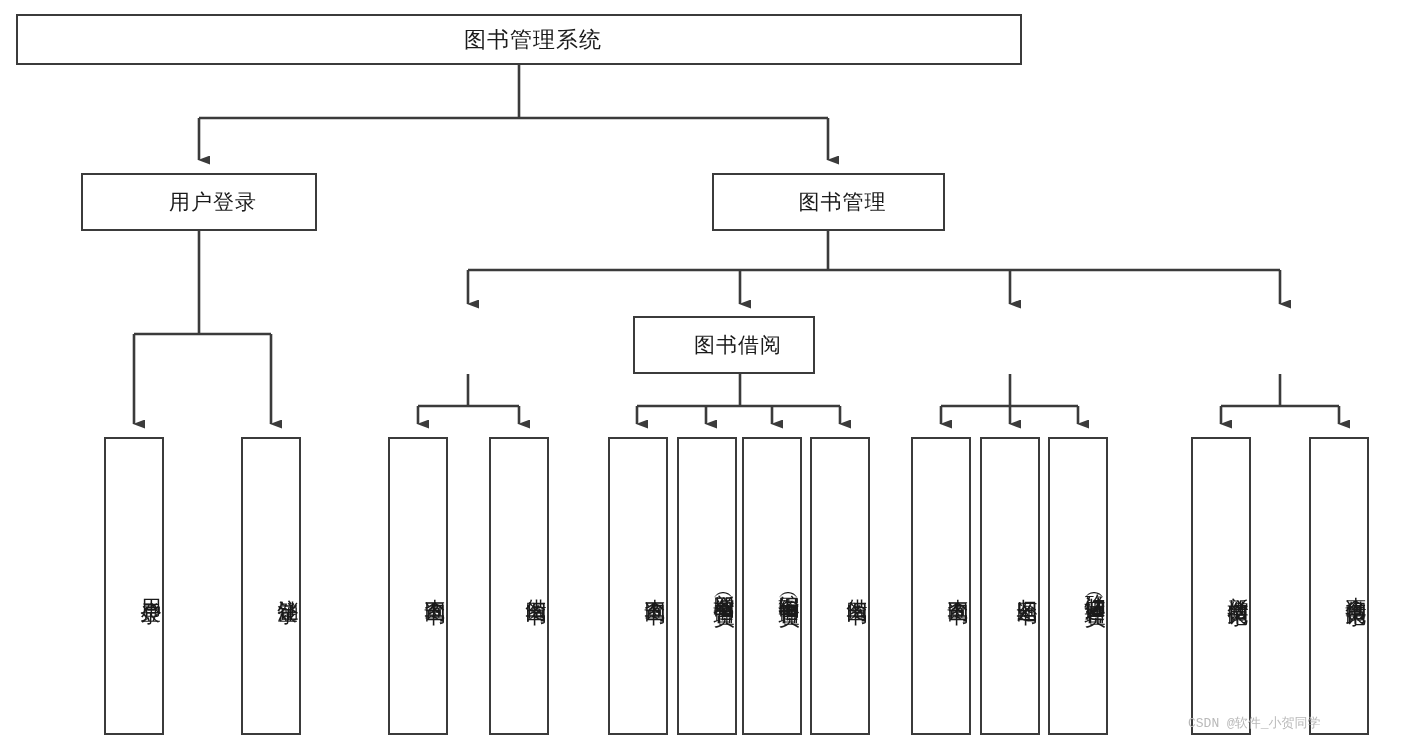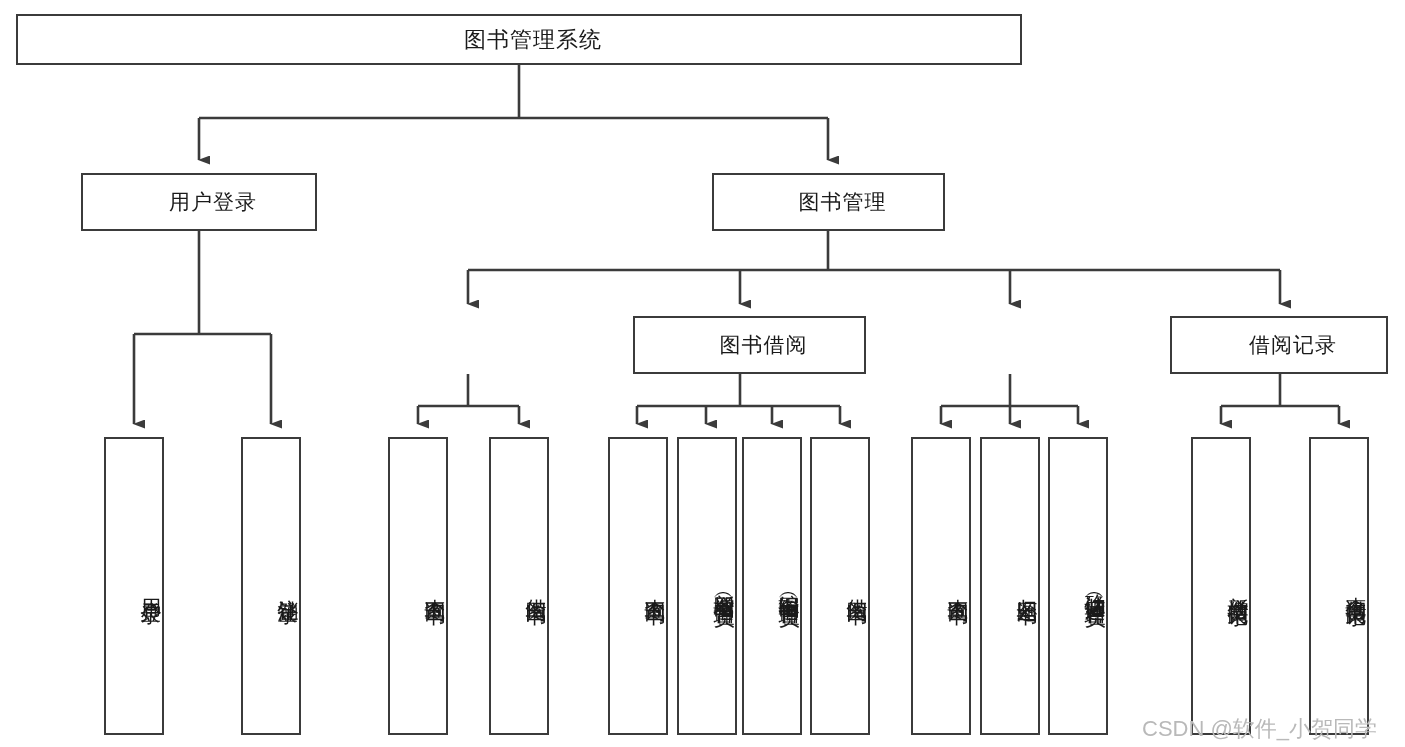--- a/index.html
+++ b/index.html
@@ -38,25 +38,25 @@
     align-items:flex-start;
     justify-content:center;
   }
   .node.vert .vtxt{
     writing-mode:vertical-rl;
     text-orientation:upright;
     white-space:nowrap;
   }
   .watermark{
     position:absolute;
-    left:1142px;top:714px;
-    font-size:22px;
+    left:1188px;top:714px;
+    font-size:13px;
     color:#b9b9b9;
     white-space:nowrap;
-    font-family:Liberation Sans, sans-serif;
+    font-family:Liberation Mono, monospace;
   }
 </style>
 </head>
 <body>
 
 <div id="diagram">
 
   <svg id="edges" viewBox="0 0 1405 747">
     <defs>
       <marker id="arw" markerWidth="10" markerHeight="12" refX="4.5" refY="11" orient="auto" markerUnits="userSpaceOnUse">
@@ -111,25 +111,22 @@
     <span>图书管理系统</span>
   </div>
 
   <div class="node horiz" style="left:81px;top:173px;width:236px;height:58px;">
     <span>用户登录</span>
   </div>
   <div class="node horiz" style="left:712px;top:173px;width:233px;height:58px;justify-content:center;">
     <span>图书管理</span>
   </div>
 
-  <div class="node horiz" style="left:633px;top:316px;width:233px;height:58px;">
+  <div class="node horiz" style="left:633px;top:316px;width:182px;height:58px;">
     <span>图书借阅</span>
-  </div>
-  <div class="node horiz" style="left:1170px;top:316px;width:218px;height:58px;">
-    <span>借阅记录</span>
   </div>
 
   <div class="node vert" style="left:104px;top:437px;width:60px;height:298px;">
     <span class="vtxt">用户登录</span>
   </div>
   <div class="node vert" style="left:241px;top:437px;width:60px;height:298px;">
     <span class="vtxt">注销登录</span>
   </div>
 
   <div class="node vert" style="left:388px;top:437px;width:60px;height:298px;">

